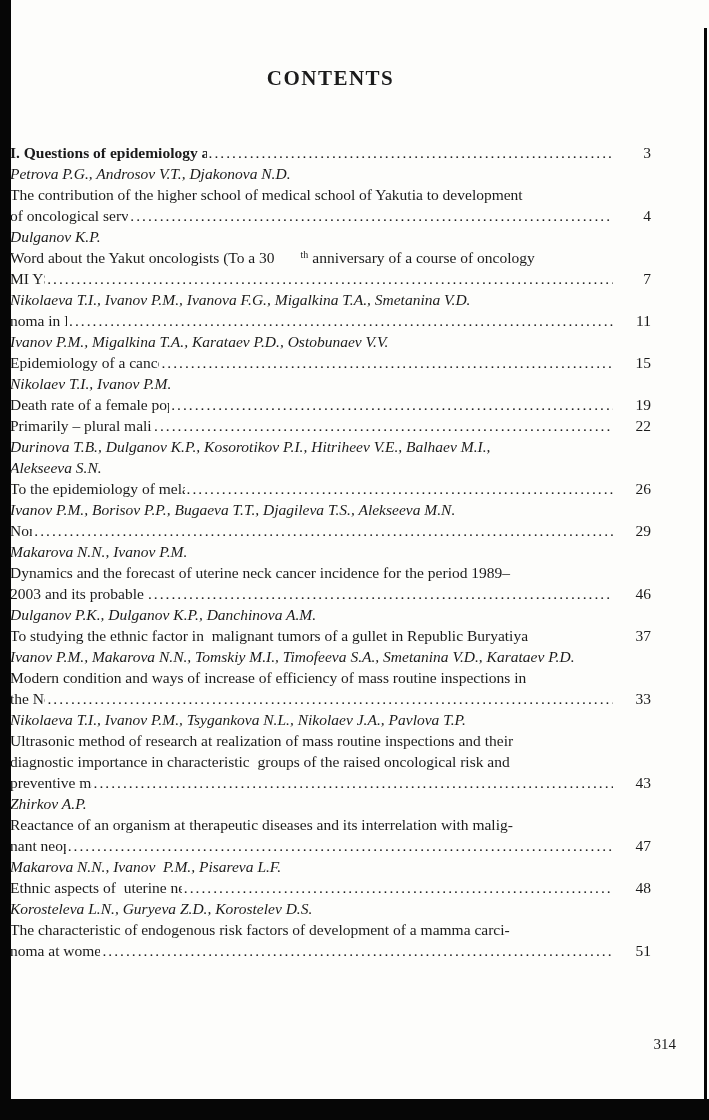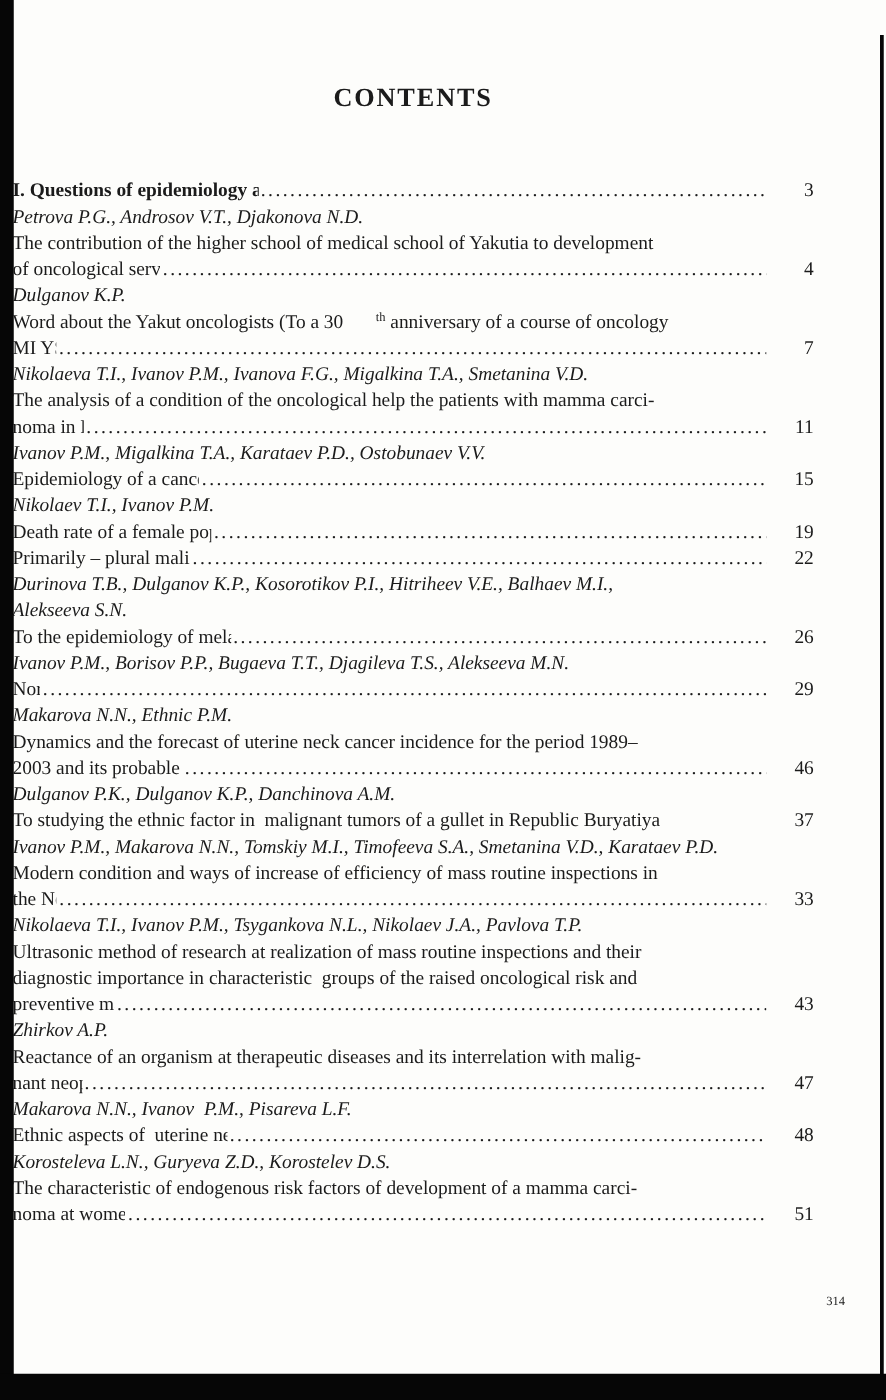--- a/index.html
+++ b/index.html
@@ -39,21 +39,21 @@
   .leader::after {
     content: "................................................................................................................................................................";
     letter-spacing: 2px;
   }
   .leader.noleader::after { content: ""; }
   .pg { flex: 0 0 36px; width: 36px; text-align: right; white-space: pre; }
   sup { font-size: 10px; line-height: 0; vertical-align: 5px; margin-left: 26px; }
   .folio {
     position: absolute;
     top: 1036px; right: 33px;
-    font-size: 10px;
+    font-size: 15px;
   }
 </style>
 </head>
 <body>
 
 <div class="edge-left"></div>
 <div class="edge-bottom"></div>
 <div class="edge-right"></div>
 
 <div class="content">
@@ -79,21 +79,20 @@
         <div class="line authors">Dulganov K.P.</div>
         <div class="line">Word about the Yakut oncologists (To a 30<sup>th</sup> anniversary of a course of oncology</div>
         <div class="pline">
           <span class="txt">MI YSU)</span>
           <span class="leader"></span>
           <span class="pg">7</span>
         </div>
       </div>
       <div>
         <div class="line authors">Nikolaeva T.I., Ivanov P.M., Ivanova F.G., Migalkina T.A., Smetanina V.D.</div>
-        <div class="line">The analysis of a condition of the oncological help the patients with mamma carci-</div>
         <div class="pline">
           <span class="txt">noma in RS (Y)</span>
           <span class="leader"></span>
           <span class="pg">11</span>
         </div>
       </div>
       <div>
         <div class="line authors">Ivanov P.M., Migalkina T.A., Karataev P.D., Ostobunaev V.V.</div>
         <div class="pline">
           <span class="txt">Epidemiology of a cancer of kidneys in the North </span>
@@ -127,21 +126,21 @@
       </div>
       <div>
         <div class="line authors">Ivanov P.M., Borisov P.P., Bugaeva T.T., Djagileva T.S., Alekseeva M.N.</div>
         <div class="pline">
           <span class="txt">North</span>
           <span class="leader"></span>
           <span class="pg">29</span>
         </div>
       </div>
       <div>
-        <div class="line authors">Makarova N.N., Ethnic P.M.</div>
+        <div class="line authors">Makarova N.N., Ivanov P.M.</div>
         <div class="line">Dynamics and the forecast of uterine neck cancer incidence for the period 1989–</div>
         <div class="pline">
           <span class="txt">2003 and its probable characteristic by 2010</span>
           <span class="leader"></span>
           <span class="pg">46</span>
         </div>
       </div>
       <div>
         <div class="line authors">Dulganov P.K., Dulganov K.P., Danchinova A.M.</div>
         <div class="pline">

